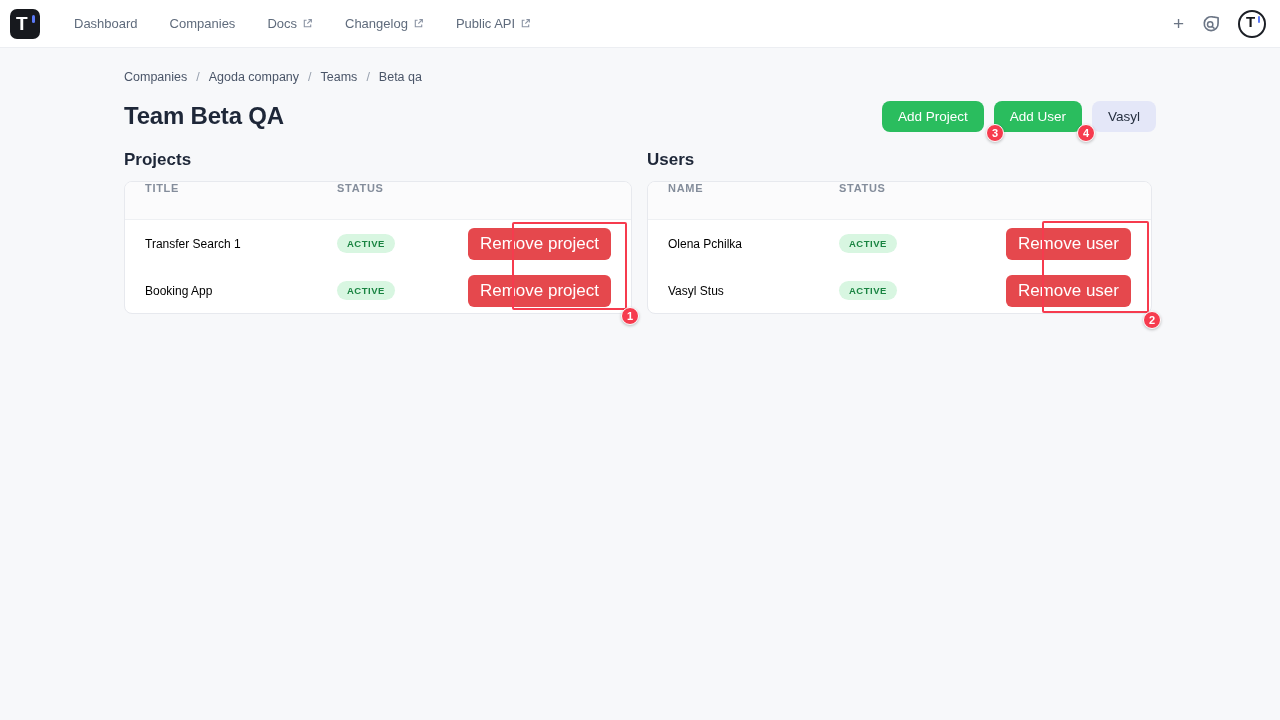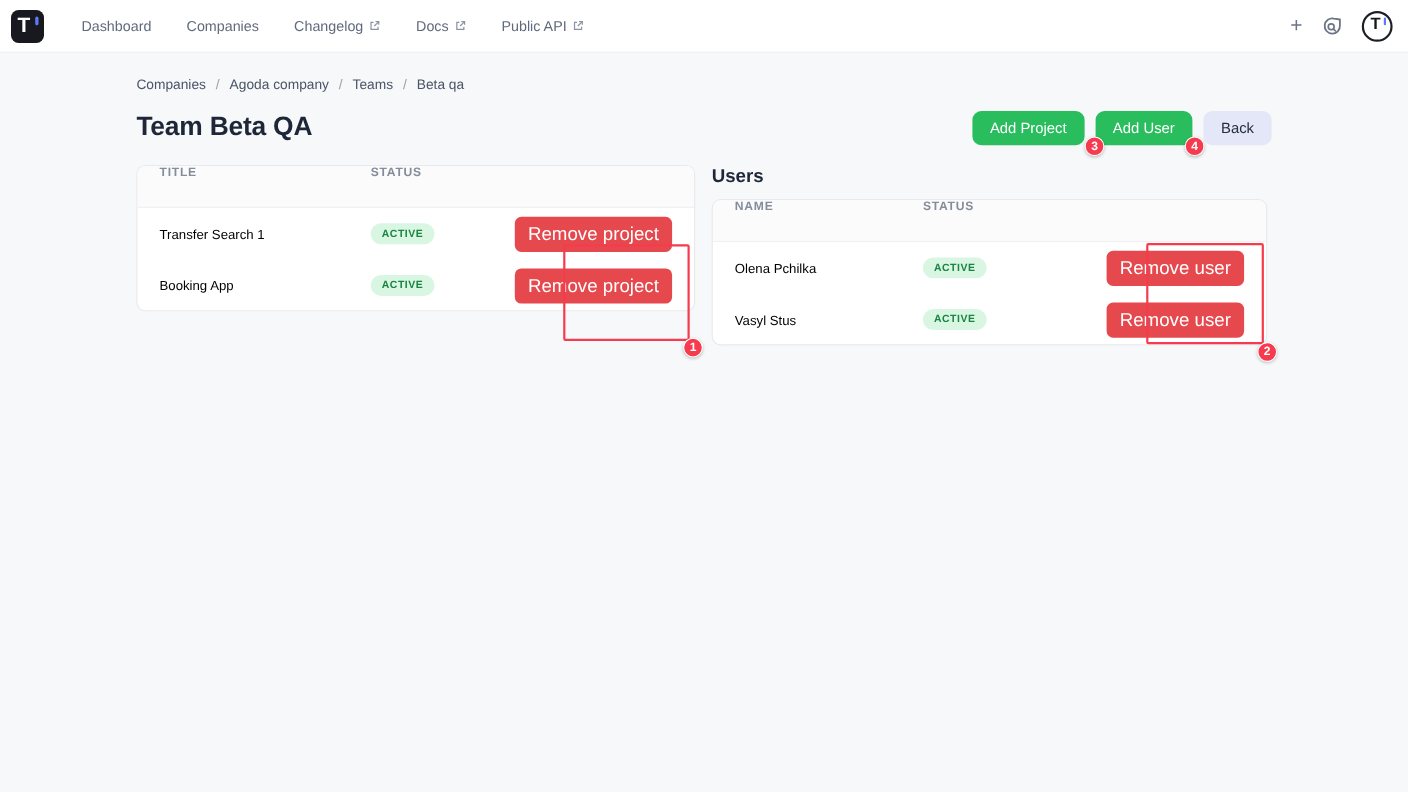--- a/index.html
+++ b/index.html
@@ -121,31 +121,31 @@
     <span class="logo-tick"></span>
   </div>
   <div class="nav">
     <a class="nav-item">
       <span>Dashboard</span>
     </a>
     <a class="nav-item">
       <span>Companies</span>
     </a>
     <a class="nav-item">
-      <span>Changelog</span>
+      <span>Docs</span>
       <span class="ext-icon">
         <svg width="11" height="11" viewBox="0 0 12 12">
             <path d="M5 2.5H2.5v7h7V7" fill="none" stroke="#8a93a3" stroke-width="1.2"></path>
             <path d="M7 1.8h3.2V5" fill="none" stroke="#8a93a3" stroke-width="1.2"></path>
             <path d="M10 2L5.8 6.2" fill="none" stroke="#8a93a3" stroke-width="1.2"></path>
           </svg>
       </span>
     </a>
     <a class="nav-item">
-      <span>Docs</span>
+      <span>Changelog</span>
       <span class="ext-icon">
         <svg width="11" height="11" viewBox="0 0 12 12">
             <path d="M5 2.5H2.5v7h7V7" fill="none" stroke="#8a93a3" stroke-width="1.2"></path>
             <path d="M7 1.8h3.2V5" fill="none" stroke="#8a93a3" stroke-width="1.2"></path>
             <path d="M10 2L5.8 6.2" fill="none" stroke="#8a93a3" stroke-width="1.2"></path>
           </svg>
       </span>
     </a>
     <a class="nav-item">
       <span>Public API</span>
@@ -184,27 +184,28 @@
     <span class="crumb">Teams</span>
     <span class="sep">/</span>
     <span class="crumb">Beta qa</span>
   </div>
 
   <div class="header-row">
     <h1 class="page-title">Team Beta QA</h1>
     <div class="header-actions">
       <button class="btn btn-green">Add Project</button>
       <button class="btn btn-green">Add User</button>
-      <button class="btn btn-light">Back</button>
+      <button class="btn btn-light">Vasyl</button>
     </div>
   </div>
 
   <div class="grid">
 
     <div>
+      <div class="section-title">Projects</div>
       <div class="card projects-card">
         <div class="thead">
           <span class="th col-1">TITLE</span>
           <span class="th">STATUS</span>
         </div>
         <div class="trow">
           <span class="cell-text col-1">Transfer Search 1</span>
           <span class="pill">ACTIVE</span>
           <button class="row-btn">Remove project</button>
         </div>

